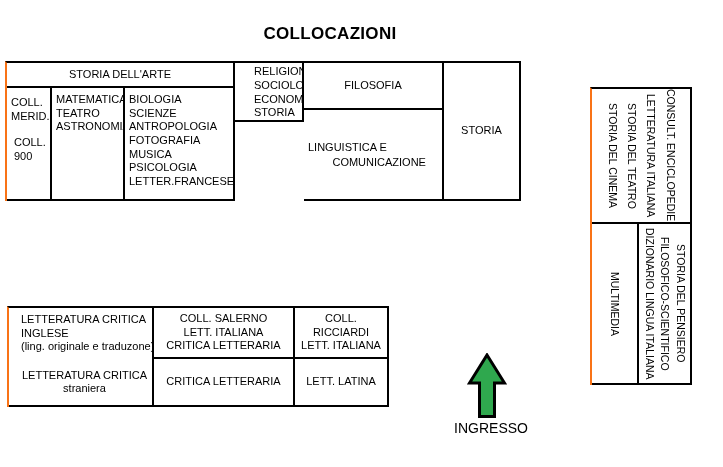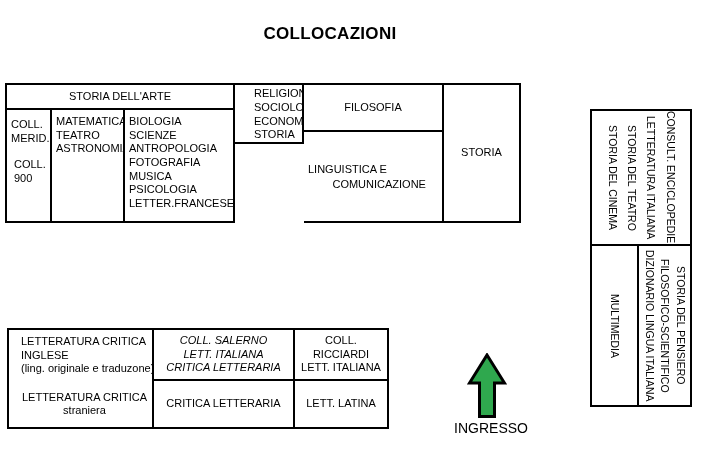--- a/index.html
+++ b/index.html
@@ -5,42 +5,42 @@
   html,body { margin:0; padding:0; }
   body {
     width:723px; height:467px; position:relative; background:#ffffff;
     font-family:"Liberation Sans", sans-serif; color:#000;
     overflow:hidden;
   }
   .title {
     position:absolute; top:24px; left:15px; width:630px; text-align:center;
     font-size:17px; font-weight:bold; letter-spacing:0.3px;
   }
-  .grid { position:absolute; display:grid; border-top:2px solid #000; border-left:2px solid #000000;margin-top:22px; }
+  .grid { position:absolute; display:grid; border-top:2px solid #000; border-left:2px solid #f97316; }
   .grid > div { border-right:2px solid #000; border-bottom:2px solid #000; box-sizing:border-box; overflow:hidden; background:#fff; }
 
   
   .grid-top { left:5px; top:61px; width:514px; height:138px;
     grid-template-columns:45px 73px 110px 69px 140px auto;
     grid-template-rows:25px 22px 12px auto; }
   .c-header   { grid-column:1/4; grid-row:1; }
   .c-coll     { grid-column:1; grid-row:2/5; }
   .c-mat      { grid-column:2; grid-row:2/5; }
   .c-bio      { grid-column:3; grid-row:2/5; }
   .c-rel      { grid-column:4; grid-row:1/4; }
   .c-dir      { grid-column:4; grid-row:4; }
   .c-fil      { grid-column:5; grid-row:1/3; }
   .c-lin      { grid-column:5; grid-row:3/5; }
   .c-sto      { grid-column:6; grid-row:1/5; }
 
   
   .grid-bottom { left:7px; top:306px; width:380px; height:99px;
     grid-template-columns:145px 141px auto; grid-template-rows:51px auto; }
   .b-left  { grid-column:1; grid-row:1/3; display:flex; flex-direction:column;padding-left:8px; }
-  .b-mtop  { grid-column:2; grid-row:1;font-style:italic; }
+  .b-mtop  { grid-column:2; grid-row:1; }
   .b-mbot  { grid-column:2; grid-row:2; }
   .b-rtop  { grid-column:3; grid-row:1; }
   .b-rbot  { grid-column:3; grid-row:2; }
 
   
   .grid-right { left:590px; top:87px; width:100px; height:296px;
     grid-template-columns:47px auto; grid-template-rows:135px auto; }
   .r-top   { grid-column:1/3; grid-row:1; }
   .r-multi { grid-column:1; grid-row:2; }
   .r-pens  { grid-column:2; grid-row:2; }

